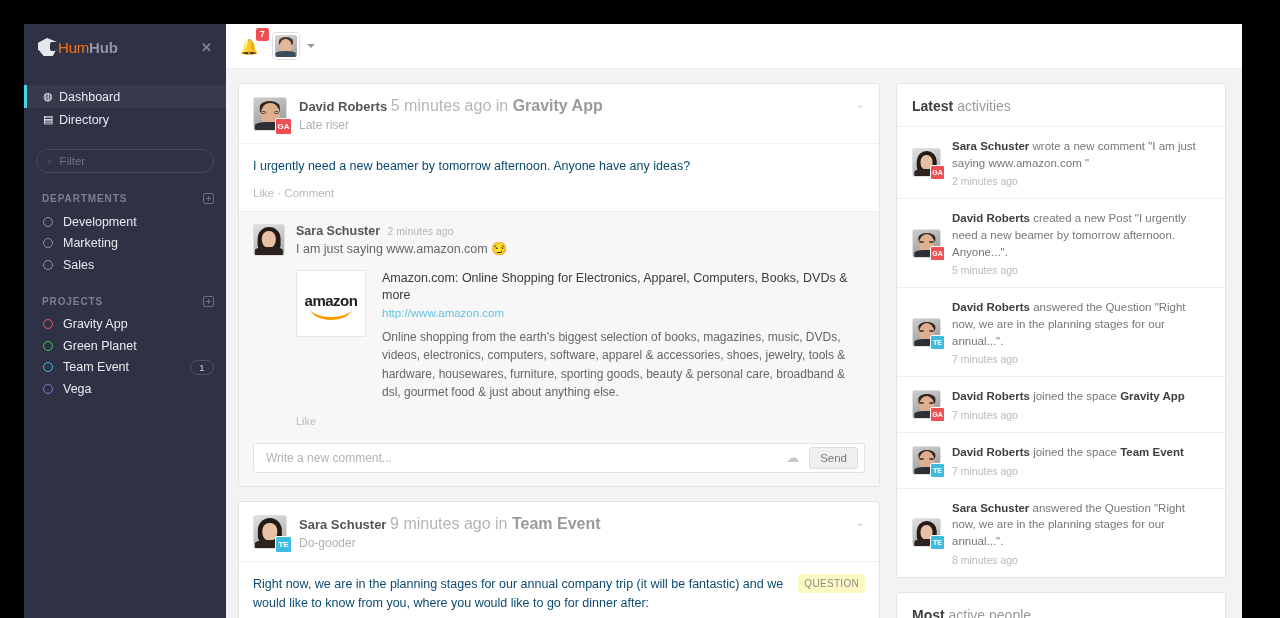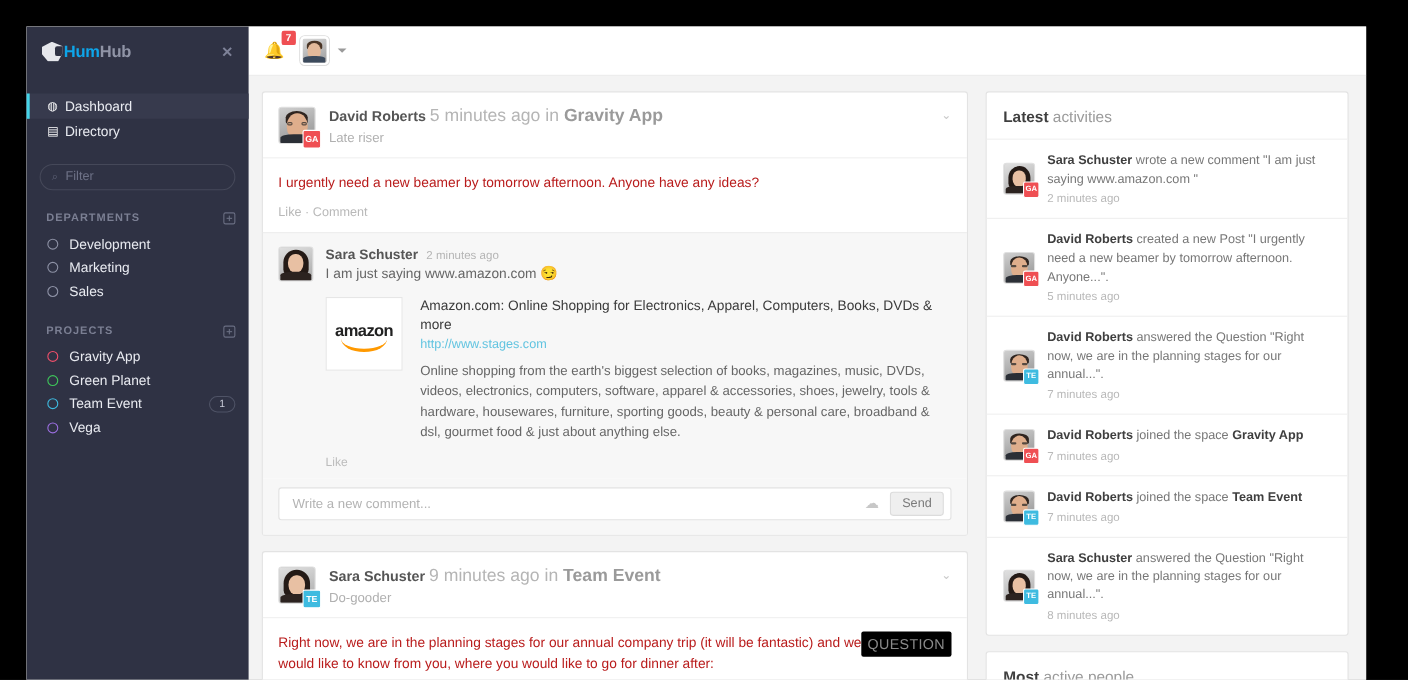--- a/index.html
+++ b/index.html
@@ -31,21 +31,21 @@
     margin-right: 1px; flex: 0 0 auto;
     clip-path: polygon(48% 0%, 100% 22%, 100% 57%, 78% 100%, 30% 100%, 0% 62%, 0% 26%);
     position: relative;
   }
   .logo-mark::after {
     content: ""; position: absolute; right: -1px; top: 4px;
     width: 8px; height: 9px; background: #2f3244;
     border-radius: 2px 0 0 2px;
   }
   .logo-text { font-size: 15px; letter-spacing: -0.2px; }
-  .logo-text b { color: #0ea5e9; font-weight: bold; }
+  .logo-text b { color: #f97316; font-weight: normal; }
   .logo-text span { color: #9094a6; font-weight: bold; }
   .brand-close {
     position: absolute; right: 14px; top: 50%; transform: translateY(-50%);
     color: #7e8298; font-size: 13px; line-height: 1; cursor: pointer;
     font-weight: bold;
   }
   .nav { margin-top: 15px; }
   .nav-item {
     height: 23px; display: flex; align-items: center;
     padding-left: 19px; font-size: 12.5px; color: #e8eaf0;
@@ -159,24 +159,24 @@
   }
   .p-name { font-size: 13px; color: #555; font-weight: bold; }
   .p-meta { font-size: 16px; color: #b5b5b5; font-weight: normal; }
   .p-meta b { color: #9a9a9a; font-weight: bold; }
   .p-sub { font-size: 12px; color: #b0b0b0; margin-top: 3px; }
   .post-caret {
     position: absolute; right: 14px; top: 14px; color: #c9c9c9;
     font-size: 11px; cursor: pointer;
   }
   .post-body { padding: 13px 14px 0 14px; border-top: 1px solid #f0f0f0; position: relative; }
-  .post-text { font-size: 12.5px; color: #b91c1c; line-height: 1.5; }
+  .post-text { font-size: 12.5px; color: #0c4a6e; line-height: 1.5; }
   .q-badge {
     position: absolute; right: 14px; top: 12px;
-    background: #000000; color: #8a8a8a; font-size: 13px;
+    background: #fef9c3; color: #8a8a8a; font-size: 10px;
     padding: 4px 6px; border-radius: 2px; letter-spacing: 0.3px;
   }
   .post-actions { font-size: 11.5px; color: #b9b9b9; padding: 11px 14px 12px 14px; }
   .post-actions span { cursor: pointer; }
 
   
   .comments { background: #f7f7f7; border-top: 1px solid #ededed; padding: 12px 14px 4px 14px; }
   .cmt { display: flex; }
   .ca { width: 32px; height: 32px; border-radius: 3px; overflow: hidden; flex: 0 0 32px;
         margin-right: 11px; border: 1px solid #e0e0e0; background: #ccc; }
@@ -422,21 +422,21 @@
               </div>
             </div>
 
             <div class="oembed">
               <div class="oembed-thumb">
                 <div class="amz-word">amazon</div>
                 <div class="amz-smile"></div>
               </div>
               <div style="flex:1;min-width:0">
                 <div class="oembed-title">Amazon.com: Online Shopping for Electronics, Apparel, Computers, Books, DVDs &amp; more</div>
-                <div class="oembed-url">http://www.stages.com</div>
+                <div class="oembed-url">http://www.amazon.com</div>
                 <div class="oembed-desc">Online shopping from the earth's biggest selection of books, magazines, music, DVDs, videos, electronics, computers, software, apparel &amp; accessories, shoes, jewelry, tools &amp; hardware, housewares, furniture, sporting goods, beauty &amp; personal care, broadband &amp; dsl, gourmet food &amp; just about anything else.</div>
               </div>
             </div>
             <div class="cmt-like">Like</div>
           </div>
 
           <div class="cmt-input-row">
             <div class="cmt-input">
               <span class="cmt-ph">Write a new comment...</span>
               <span class="upload-ico">☁</span>

